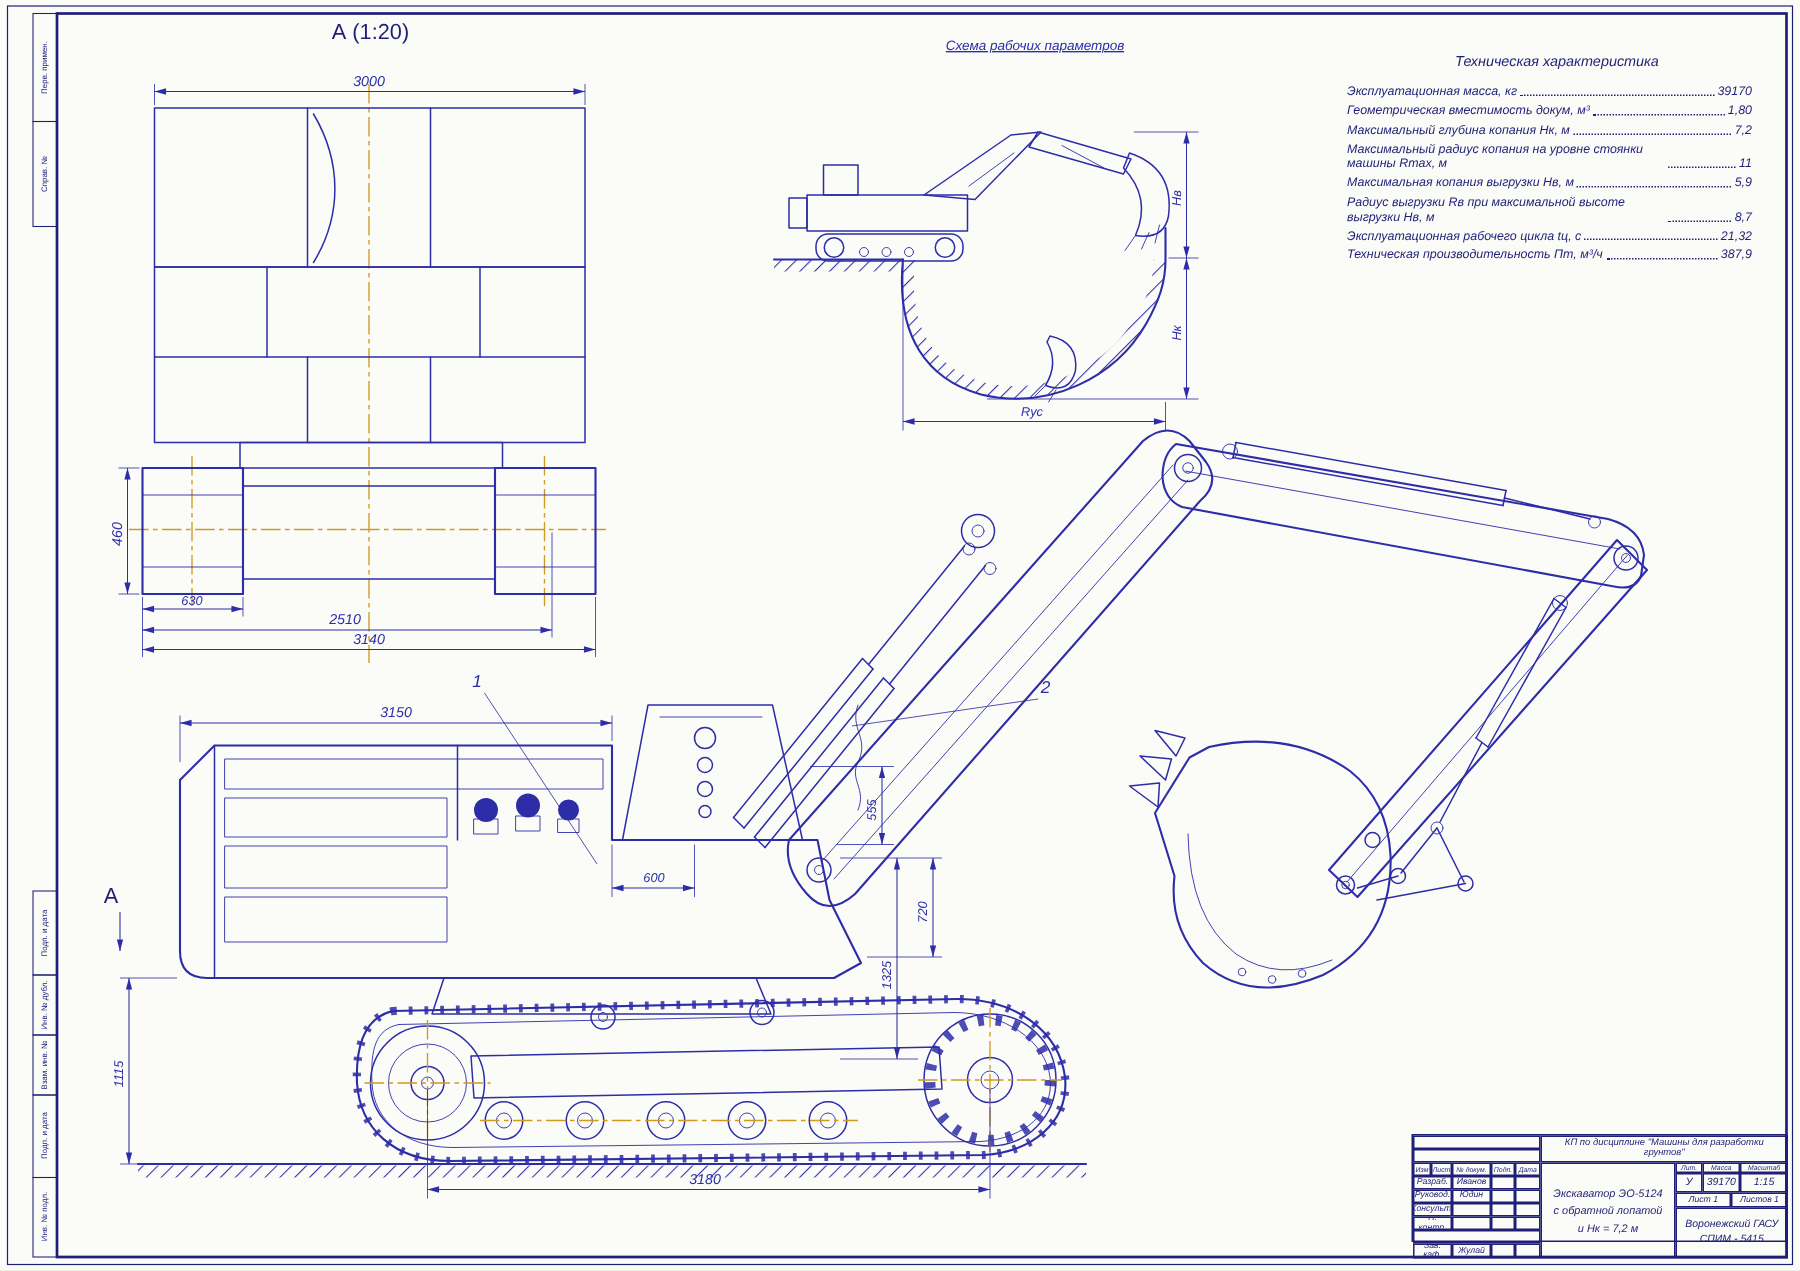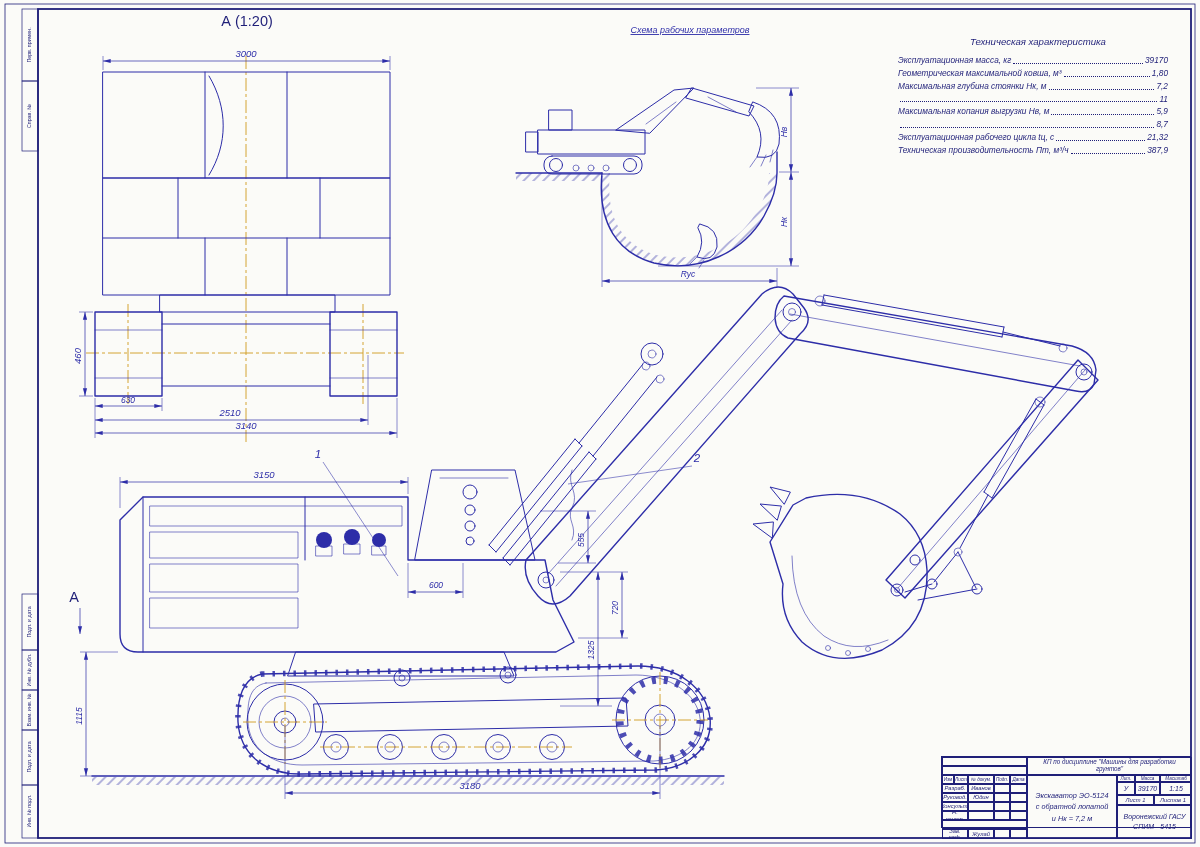--- a/index.html
+++ b/index.html
@@ -407,39 +407,41 @@
 </svg>
 
 <div id="specs">
   <div class="title">Техническая характеристика</div>
   <div class="row">
     <span class="lbl">Эксплуатационная масса, кг</span>
         <span class="dots"></span>
         <span class="val">39170</span>
   </div>
   <div class="row">
-    <span class="lbl">Геометрическая максимальной ковша, м³</span>
+    <span class="lbl">Геометрическая вместимость докум, м³</span>
         <span class="dots"></span>
         <span class="val">1,80</span>
   </div>
   <div class="row">
-    <span class="lbl">Максимальная глубина стоянки Нк, м</span>
+    <span class="lbl">Максимальный глубина копания Нк, м</span>
         <span class="dots"></span>
         <span class="val">7,2</span>
   </div>
   <div class="row">
+    <span class="lbl">Максимальный радиус копания на уровне стоянки машины Rmax, м</span>
         <span class="dots"></span>
         <span class="val">11</span>
   </div>
   <div class="row">
     <span class="lbl">Максимальная копания выгрузки Нв, м</span>
         <span class="dots"></span>
         <span class="val">5,9</span>
   </div>
   <div class="row">
+    <span class="lbl">Радиус выгрузки Rв при максимальной высоте выгрузки Нв, м</span>
         <span class="dots"></span>
         <span class="val">8,7</span>
   </div>
   <div class="row">
     <span class="lbl">Эксплуатационная рабочего цикла tц, с</span>
         <span class="dots"></span>
         <span class="val">21,32</span>
   </div>
   <div class="row">
     <span class="lbl">Техническая производительность Пт, м³/ч</span>

